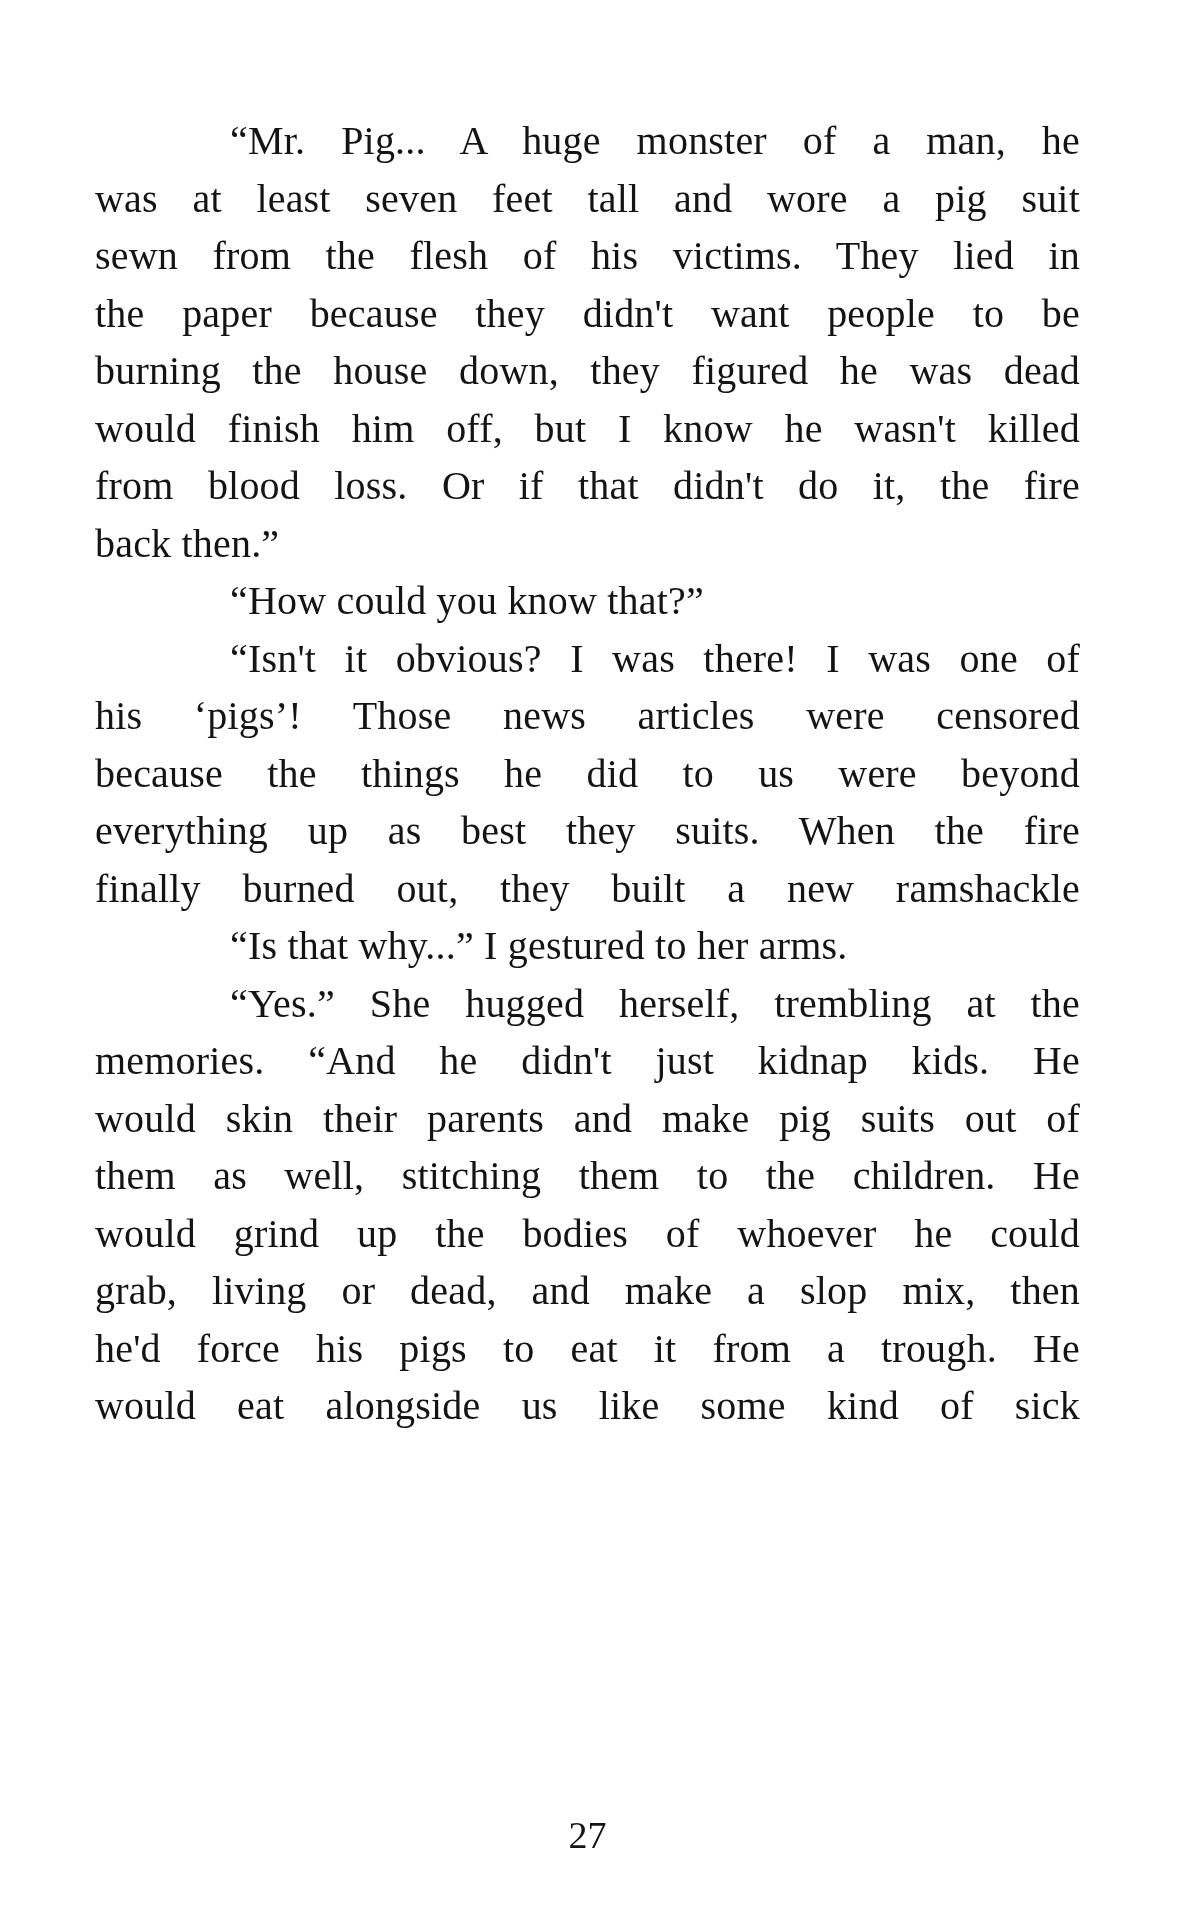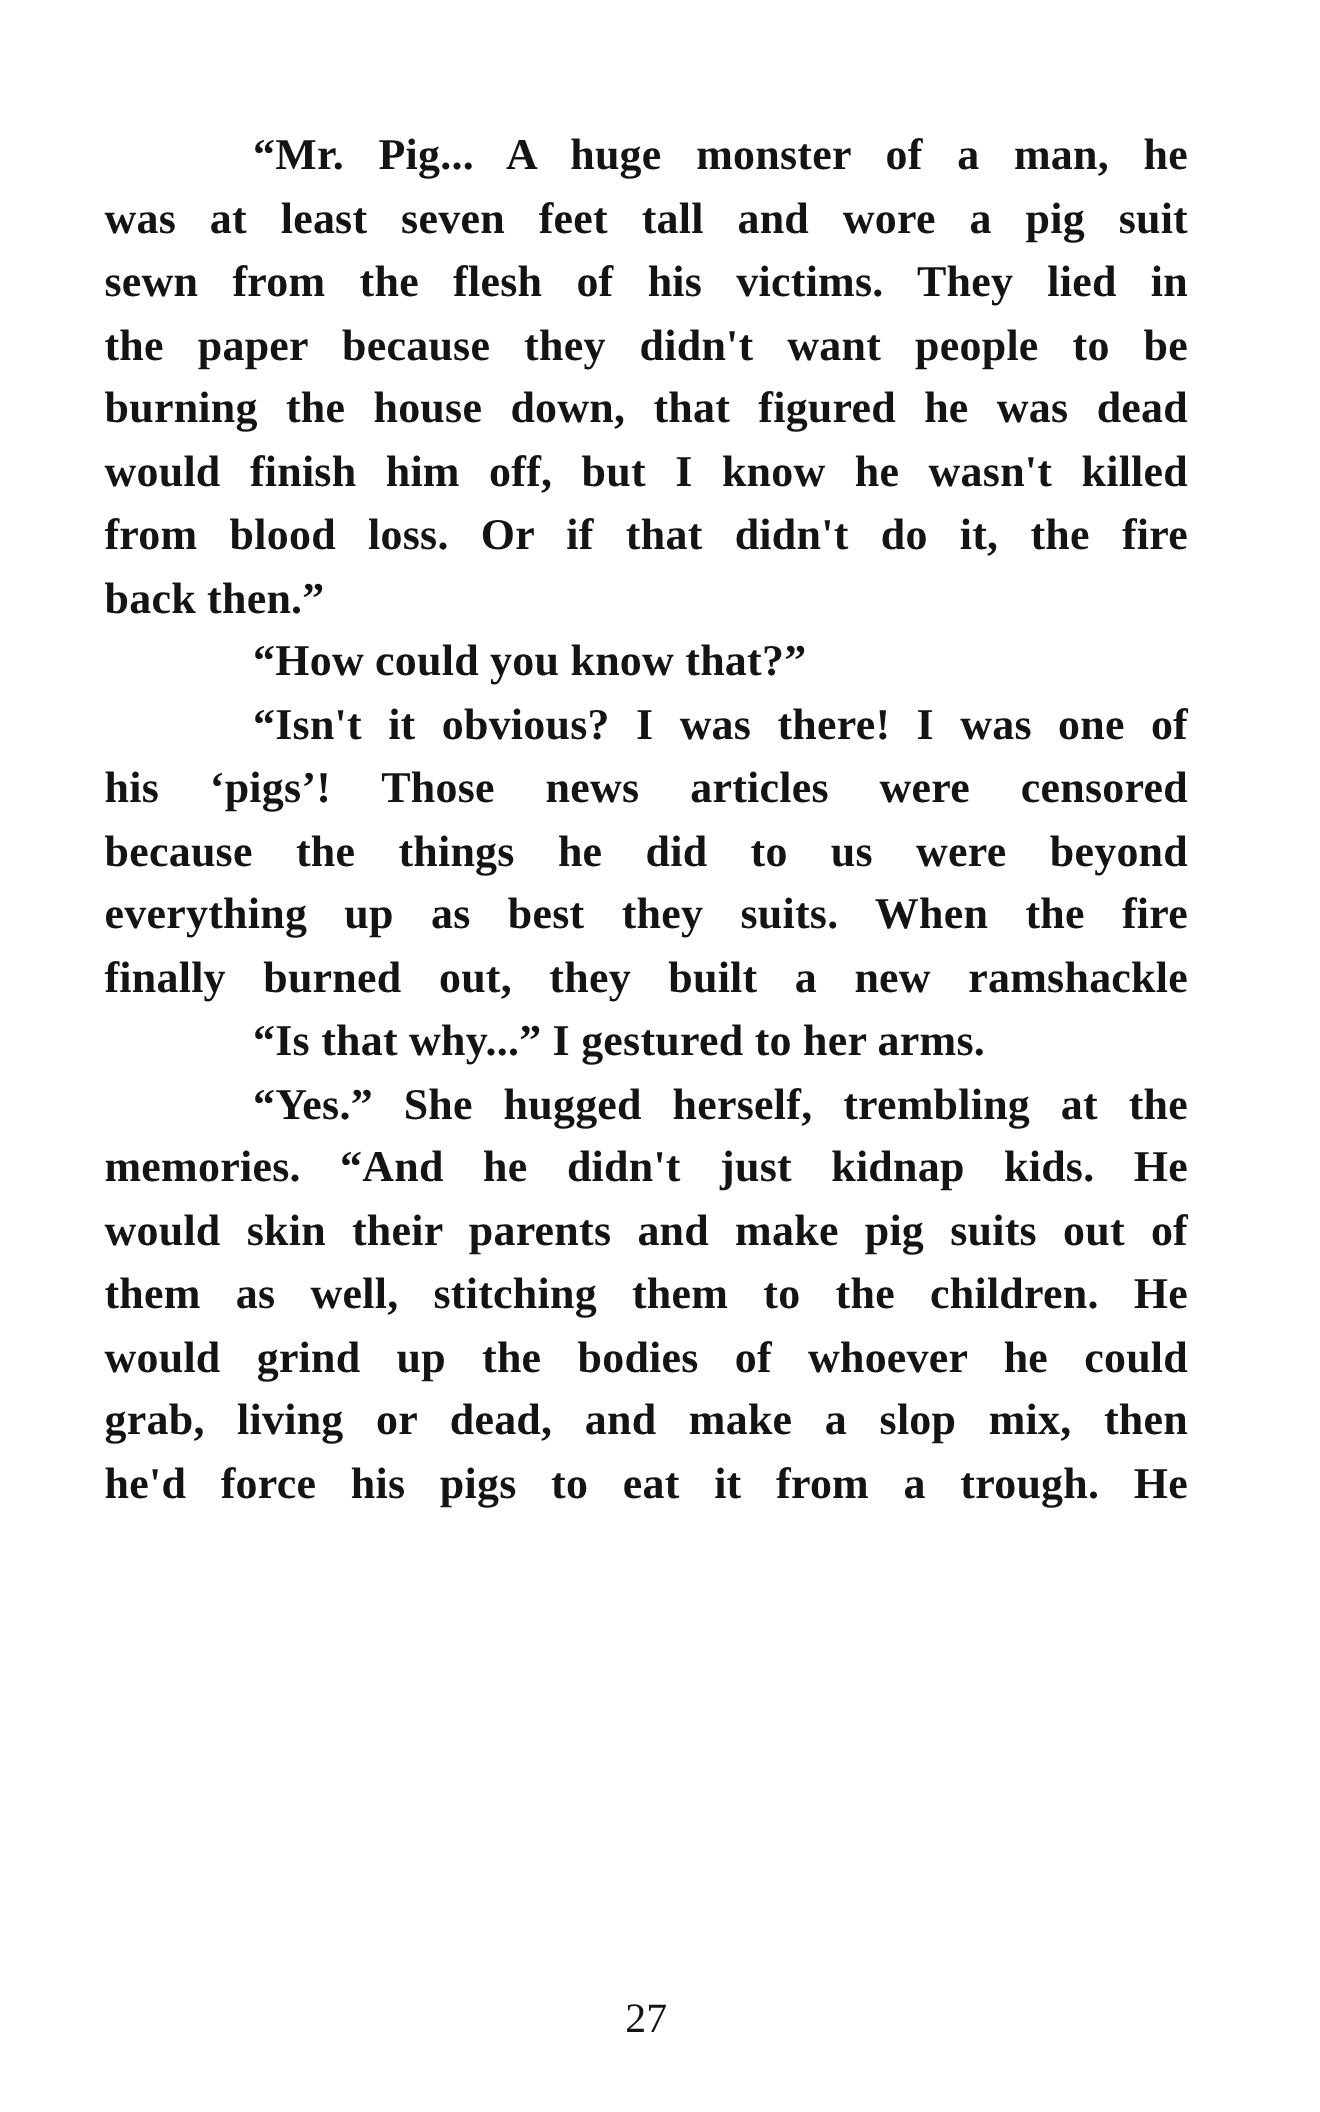--- a/index.html
+++ b/index.html
@@ -21,21 +21,20 @@
     left: 95px;
     top: 112px;
     width: 985px;
     font-size: 40px;
     line-height: 57.5px;
     letter-spacing: 0.2px;
   }
   .paragraph {
     margin: 0;
     padding: 0;
-    font-weight: bold;
   }
   .line {
     text-align: justify;
     text-align-last: justify;
     white-space: normal;
   }
   .line.last {
     text-align-last: left;
   }
   .line.indent {
@@ -56,21 +55,21 @@
 <body>
 
 <div class="page">
   <div class="text-block">
 
     <div class="paragraph">
       <div class="line indent">“Mr. Pig... A huge monster of a man, he</div>
       <div class="line">was at least seven feet tall and wore a pig suit</div>
       <div class="line">sewn from the flesh of his victims. They lied in</div>
       <div class="line">the paper because they didn't want people to be</div>
-      <div class="line">burning the house down, that figured he was dead</div>
+      <div class="line">burning the house down, they figured he was dead</div>
       <div class="line">would finish him off, but I know he wasn't killed</div>
       <div class="line">from blood loss. Or if that didn't do it, the fire</div>
       <div class="line last">back then.”</div>
     </div>
 
     <div class="paragraph">
       <div class="line indent last">“How could you know that?”</div>
     </div>
 
     <div class="paragraph">
@@ -86,18 +85,19 @@
     </div>
 
     <div class="paragraph">
       <div class="line indent">“Yes.” She hugged herself, trembling at the</div>
       <div class="line">memories. “And he didn't just kidnap kids. He</div>
       <div class="line">would skin their parents and make pig suits out of</div>
       <div class="line">them as well, stitching them to the children. He</div>
       <div class="line">would grind up the bodies of whoever he could</div>
       <div class="line">grab, living or dead, and make a slop mix, then</div>
       <div class="line">he'd force his pigs to eat it from a trough. He</div>
+      <div class="line">would eat alongside us like some kind of sick</div>
     </div>
 
   </div>
 
   <div class="page-number">27</div>
 </div>
 
 </body></html>

